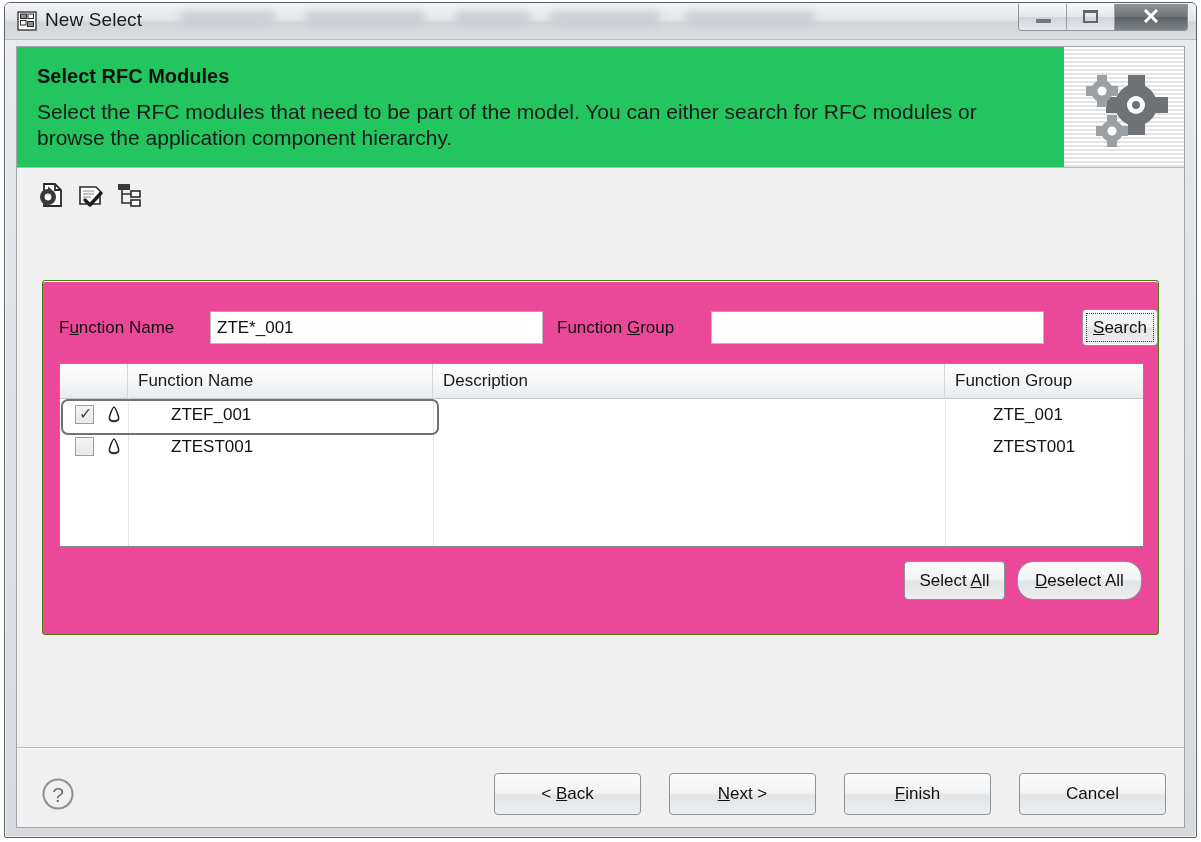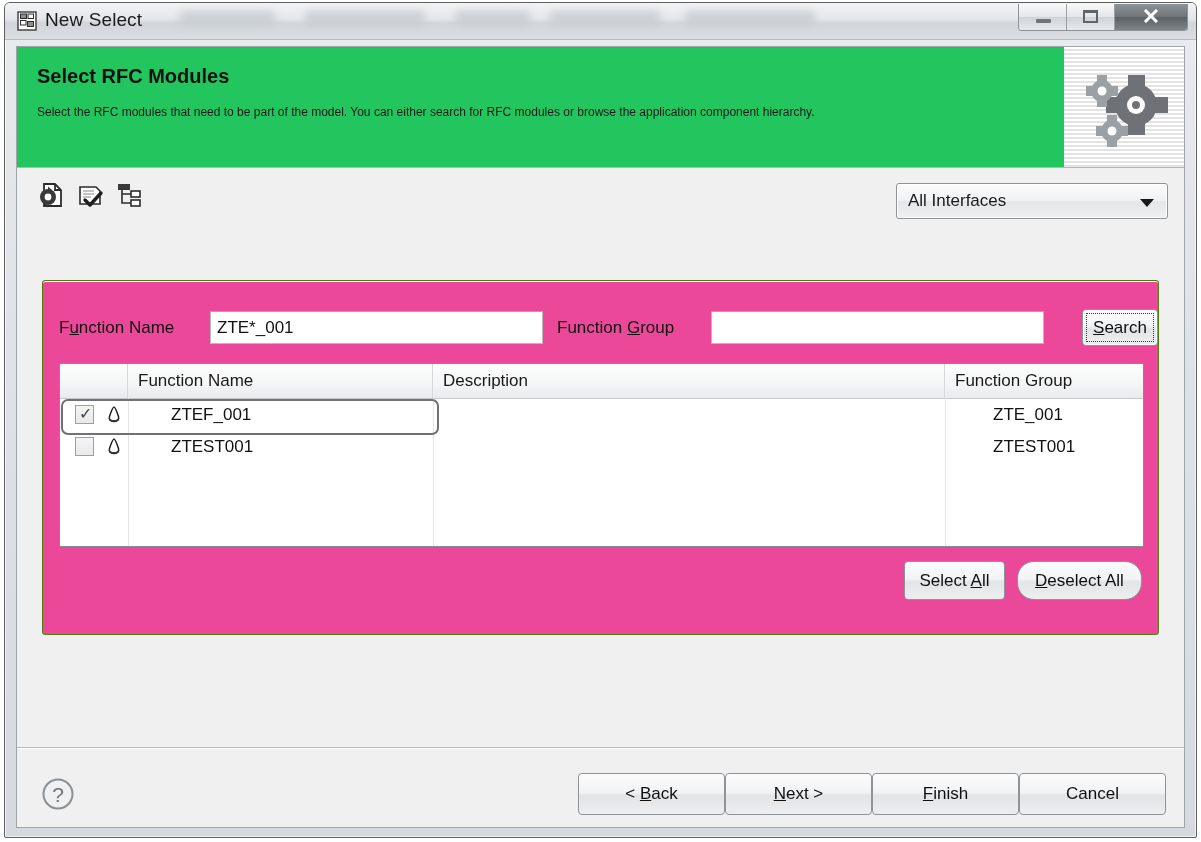--- a/index.html
+++ b/index.html
@@ -151,21 +151,21 @@
     top: 18px;
     font-size: 20px;
     font-weight: bold;
     color: #101010;
   }
   .banner-desc {
     position: absolute;
     left: 20px;
     top: 52px;
     width: 1000px;
-    font-size: 12px;
+    font-size: 21px;
     line-height: 26px;
     color: #1a1a1a;
   }
   .banner-art {
     position: absolute;
     right: 0;
     top: 0;
     width: 120px;
     height: 120px;
     background:
@@ -436,21 +436,21 @@
     left: 24px;
     top: 730px;
     width: 34px;
     height: 34px;
   }
   .bottom-btns {
     position: absolute;
     right: 18px;
     top: 726px;
     display: flex;
-    gap: 0;
+    gap: 28px;
   }
   .wiz-btn {
     position: relative;
     width: 147px;
     height: 42px;
     line-height: 40px;
   }
 </style>
 </head>
 <body>
@@ -547,24 +547,20 @@
           </svg>
 
           <svg class="tb-icon" viewBox="0 0 28 28">
             <rect x="3" y="3" width="12" height="6" fill="#3a3a3a"></rect>
             <rect x="16" y="10" width="9" height="6" fill="#ffffff" stroke="#2b2b2b" stroke-width="1.6"></rect>
             <rect x="16" y="19" width="9" height="6" fill="#ffffff" stroke="#2b2b2b" stroke-width="1.6"></rect>
             <path d="M7 9 v13 h9 M7 13 h9" fill="none" stroke="#2b2b2b" stroke-width="1.6"></path>
           </svg>
         </div>
 
-        <div class="combo">
-          <span class="combo-label">All Interfaces</span>
-          <span class="combo-arrow"></span>
-        </div>
       </div>
 
       <div class="group-panel">
 
         <div class="search-row">
           <span class="field-label" style="left:16px;"><span>F</span><span class="mn">u</span><span>nction Name</span></span>
 
           <input class="text-input" style="left: 167px; width: 333px;" value="ZTE*_001">
 
           <span class="field-label" style="left:514px;"><span>Function </span><span class="mn">G</span><span>roup</span></span>

